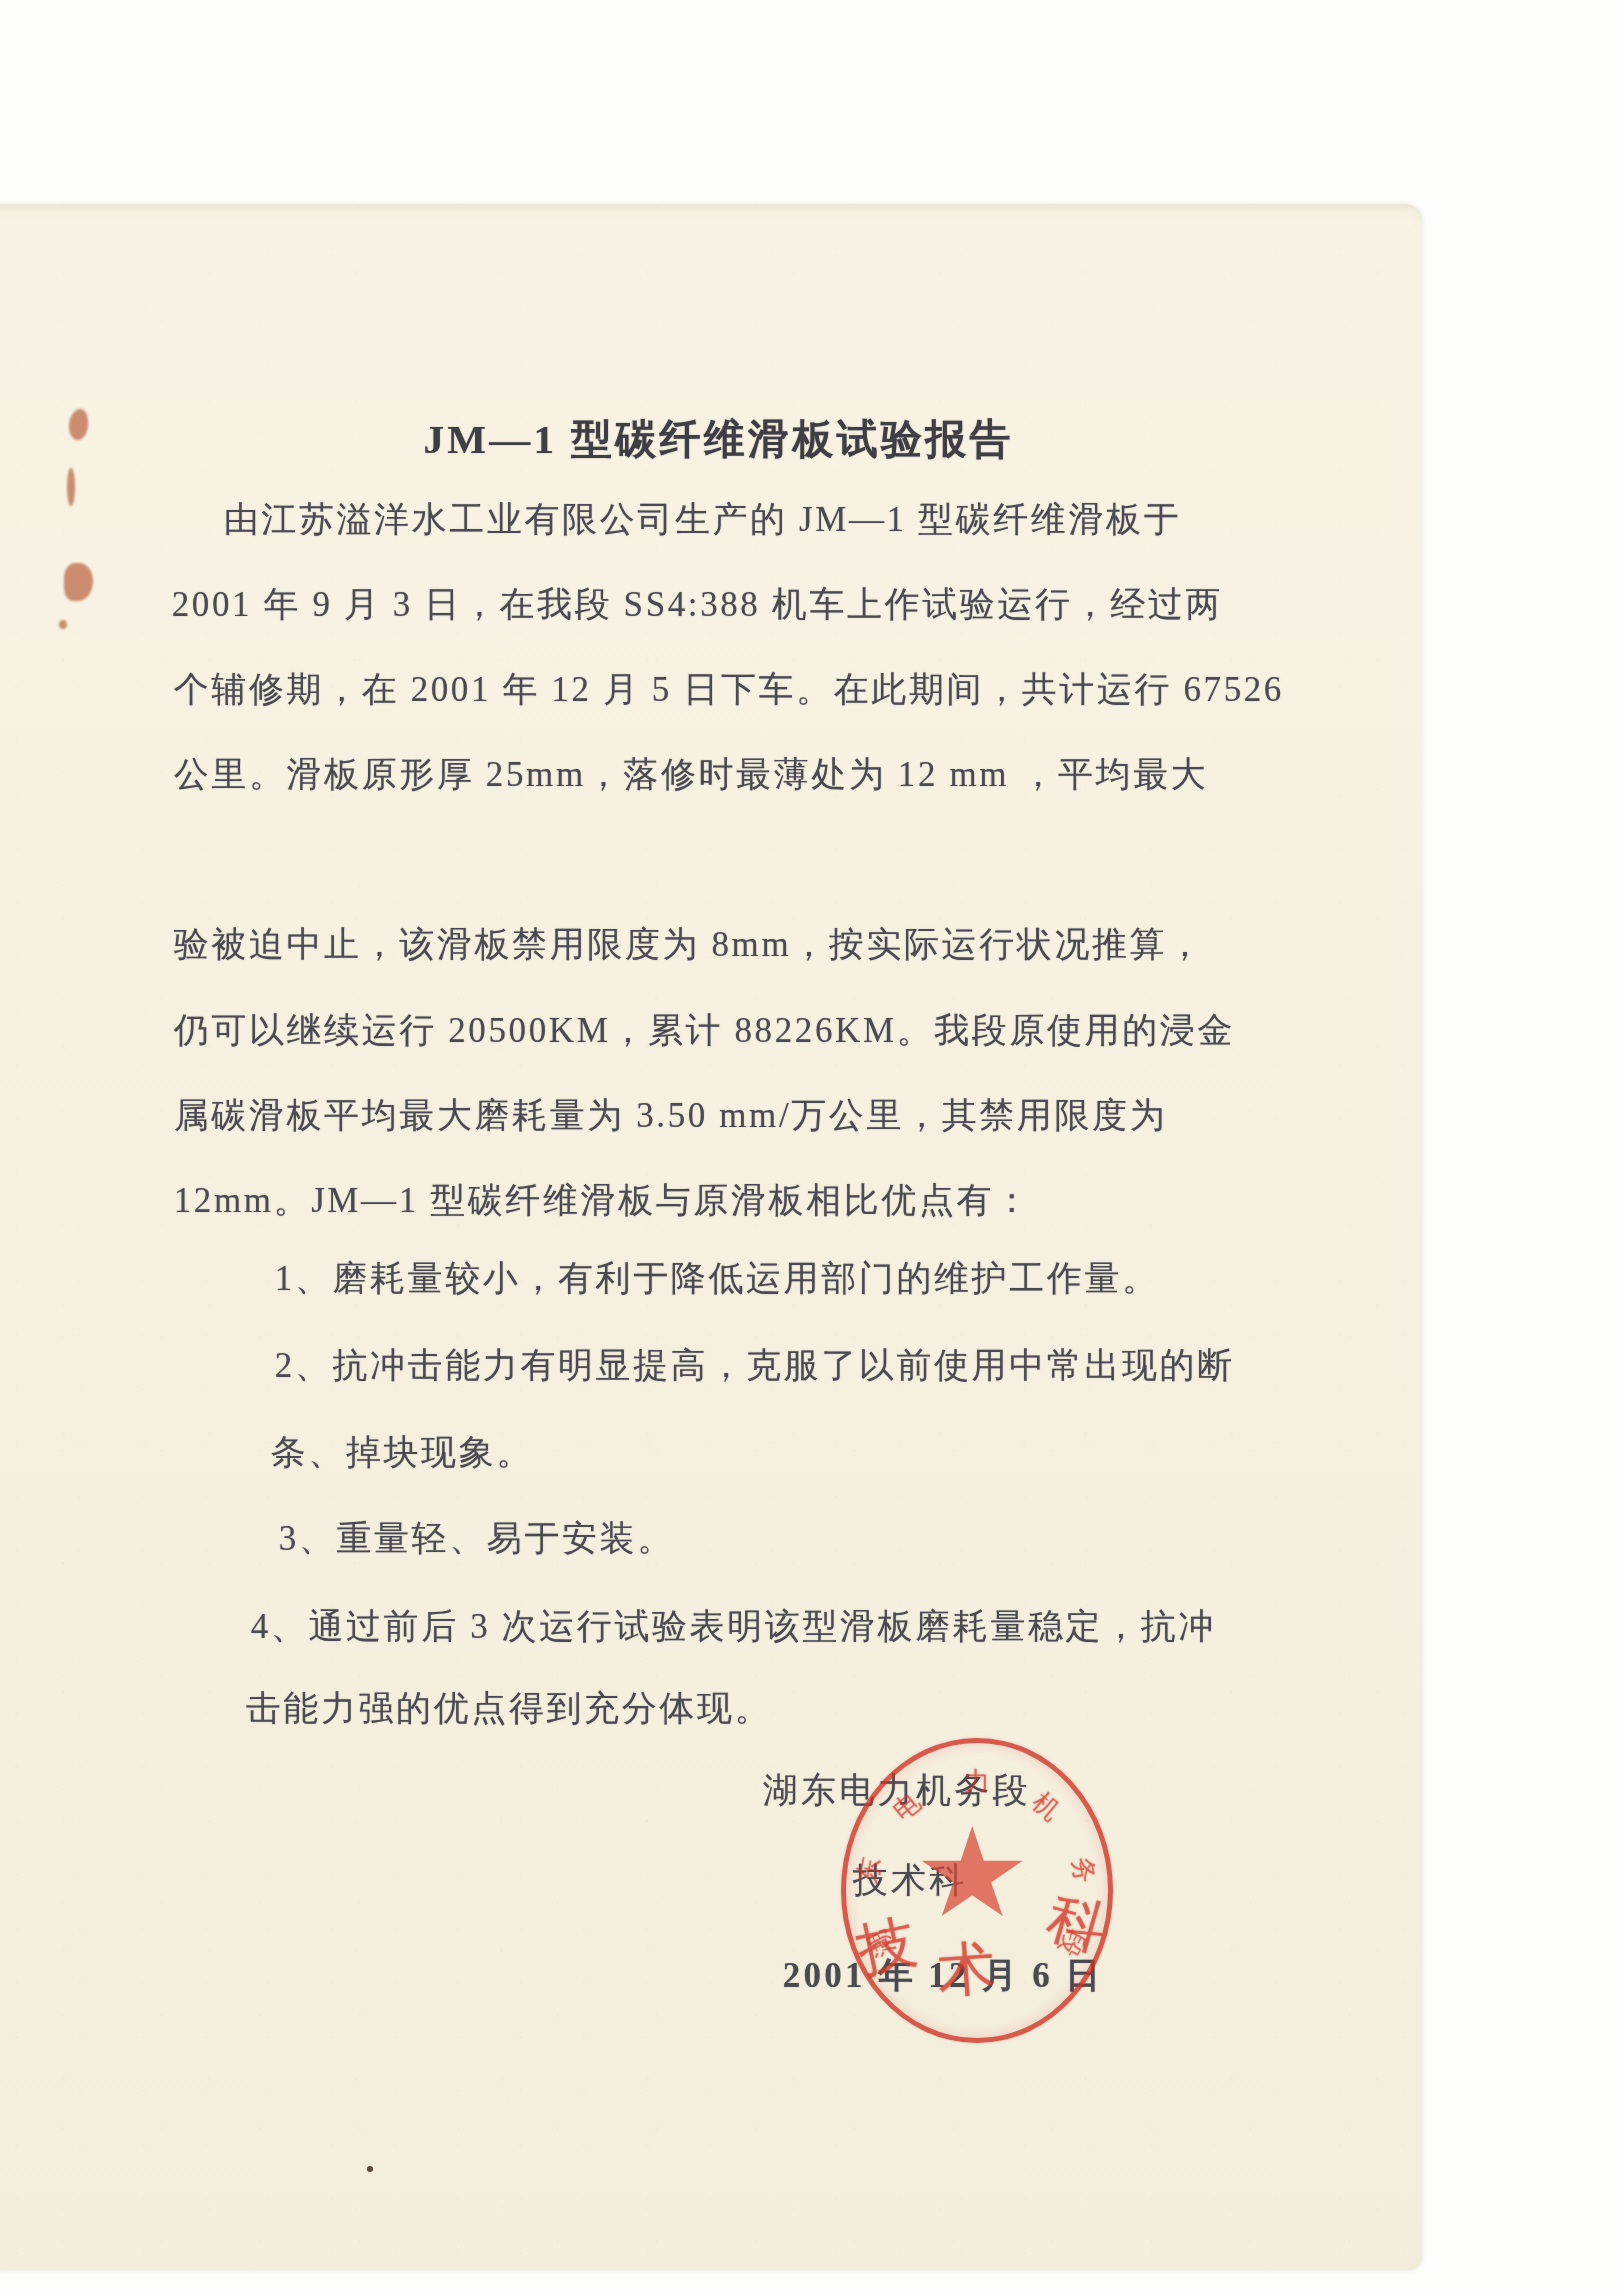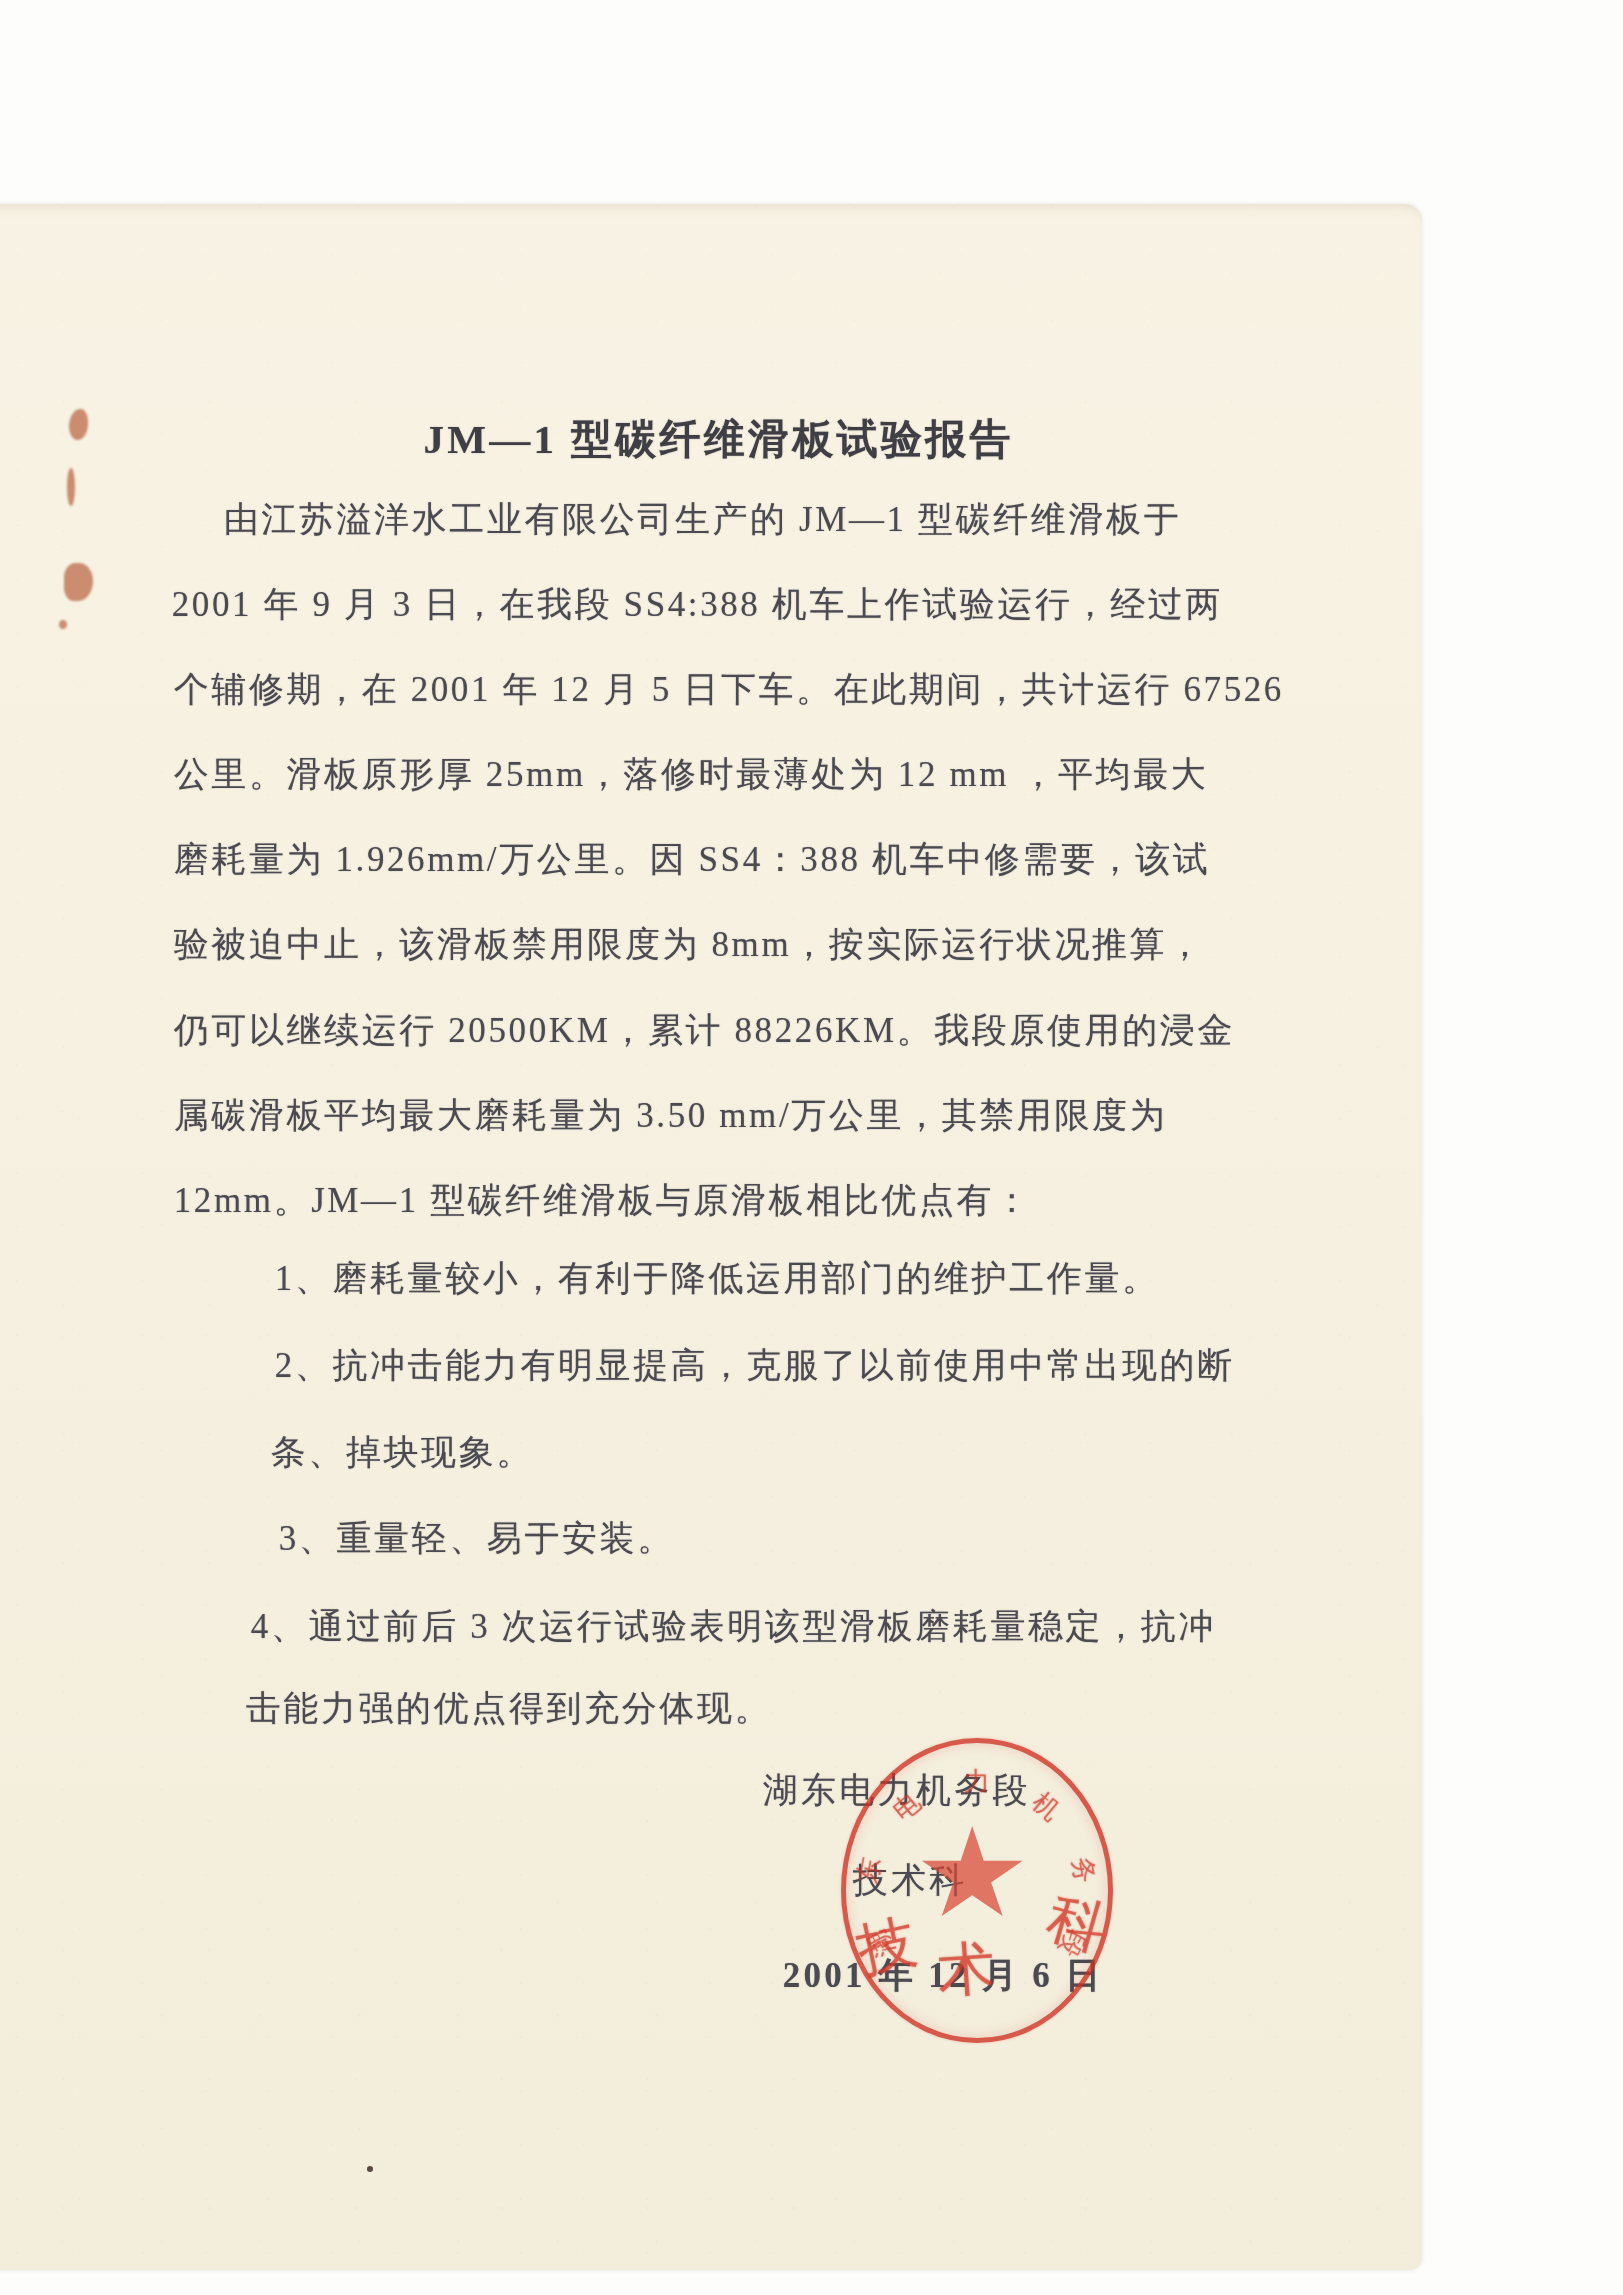--- a/index.html
+++ b/index.html
@@ -119,21 +119,20 @@
 <body>
 
 <div class="paper">
 
   <h1 class="title">JM—1 型碳纤维滑板试验报告</h1>
 
   <div class="line l0">由江苏溢洋水工业有限公司生产的 JM—1 型碳纤维滑板于</div>
   <div class="line l1">2001 年 9 月 3 日，在我段 SS4:388 机车上作试验运行，经过两</div>
   <div class="line l2">个辅修期，在 2001 年 12 月 5 日下车。在此期间，共计运行 67526</div>
   <div class="line l3">公里。滑板原形厚 25mm，落修时最薄处为 12 mm ，平均最大</div>
-  <div class="line l4">磨耗量为 1.926mm/万公里。因 SS4：388 机车中修需要，该试</div>
   <div class="line l5">验被迫中止，该滑板禁用限度为 8mm，按实际运行状况推算，</div>
   <div class="line l6">仍可以继续运行 20500KM，累计 88226KM。我段原使用的浸金</div>
   <div class="line l7">属碳滑板平均最大磨耗量为 3.50 mm/万公里，其禁用限度为</div>
   <div class="line l8">12mm。JM—1 型碳纤维滑板与原滑板相比优点有：</div>
   <div class="line l9">1、磨耗量较小，有利于降低运用部门的维护工作量。</div>
   <div class="line l10">2、抗冲击能力有明显提高，克服了以前使用中常出现的断</div>
   <div class="line l11">条、掉块现象。</div>
   <div class="line l12">3、重量轻、易于安装。</div>
   <div class="line l13">4、通过前后 3 次运行试验表明该型滑板磨耗量稳定，抗冲</div>
   <div class="line l14">击能力强的优点得到充分体现。</div>

